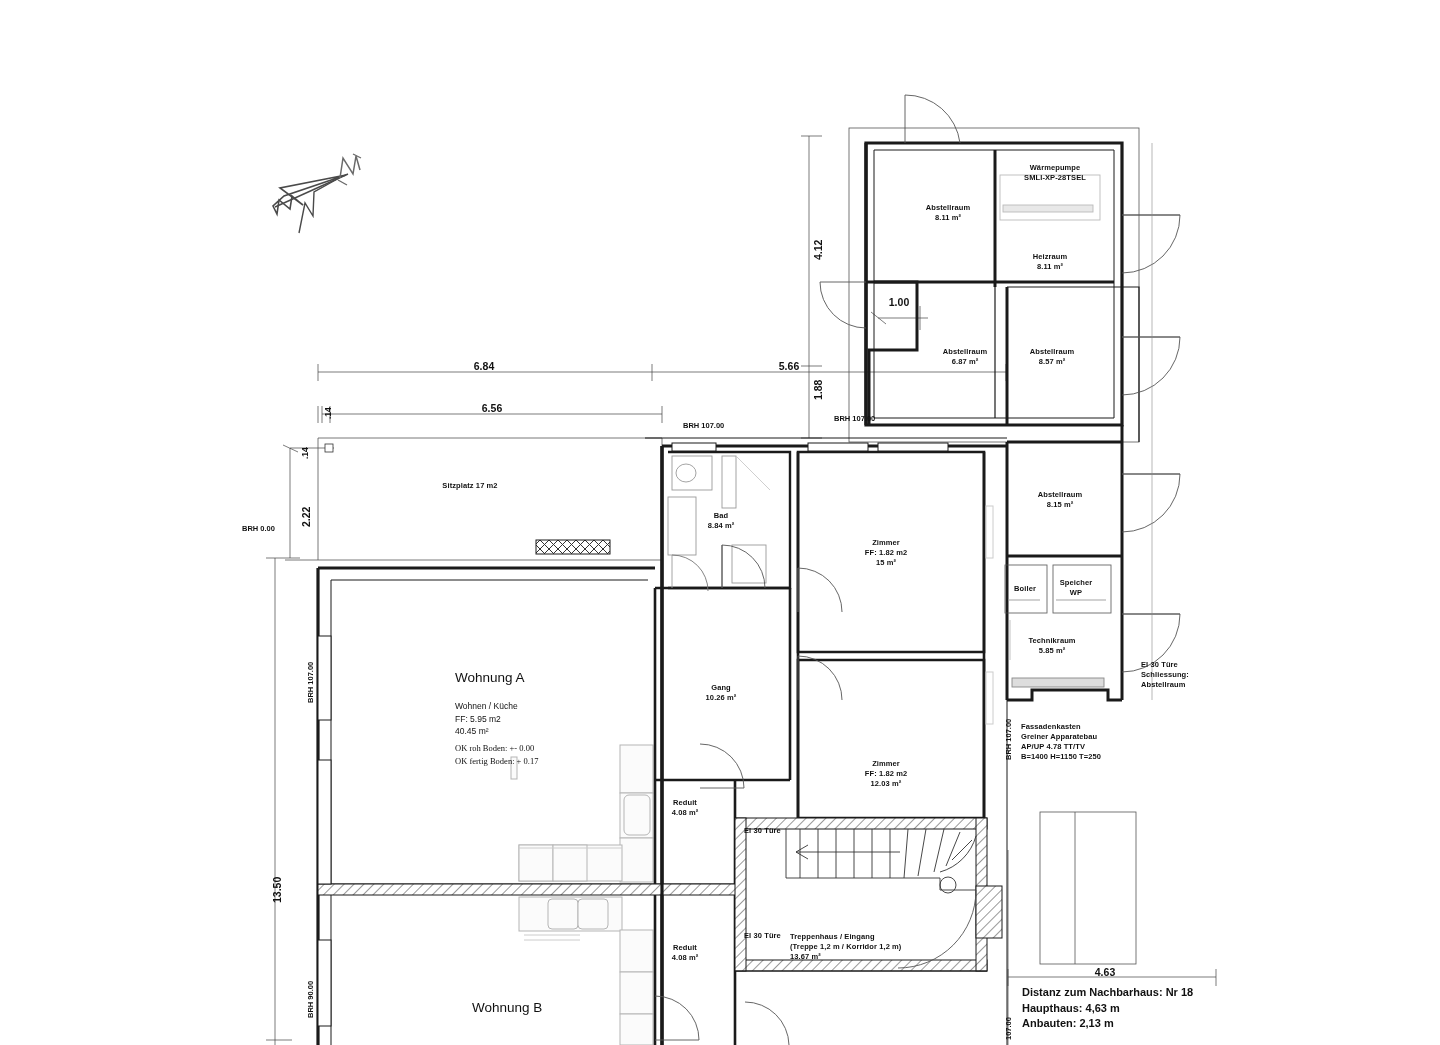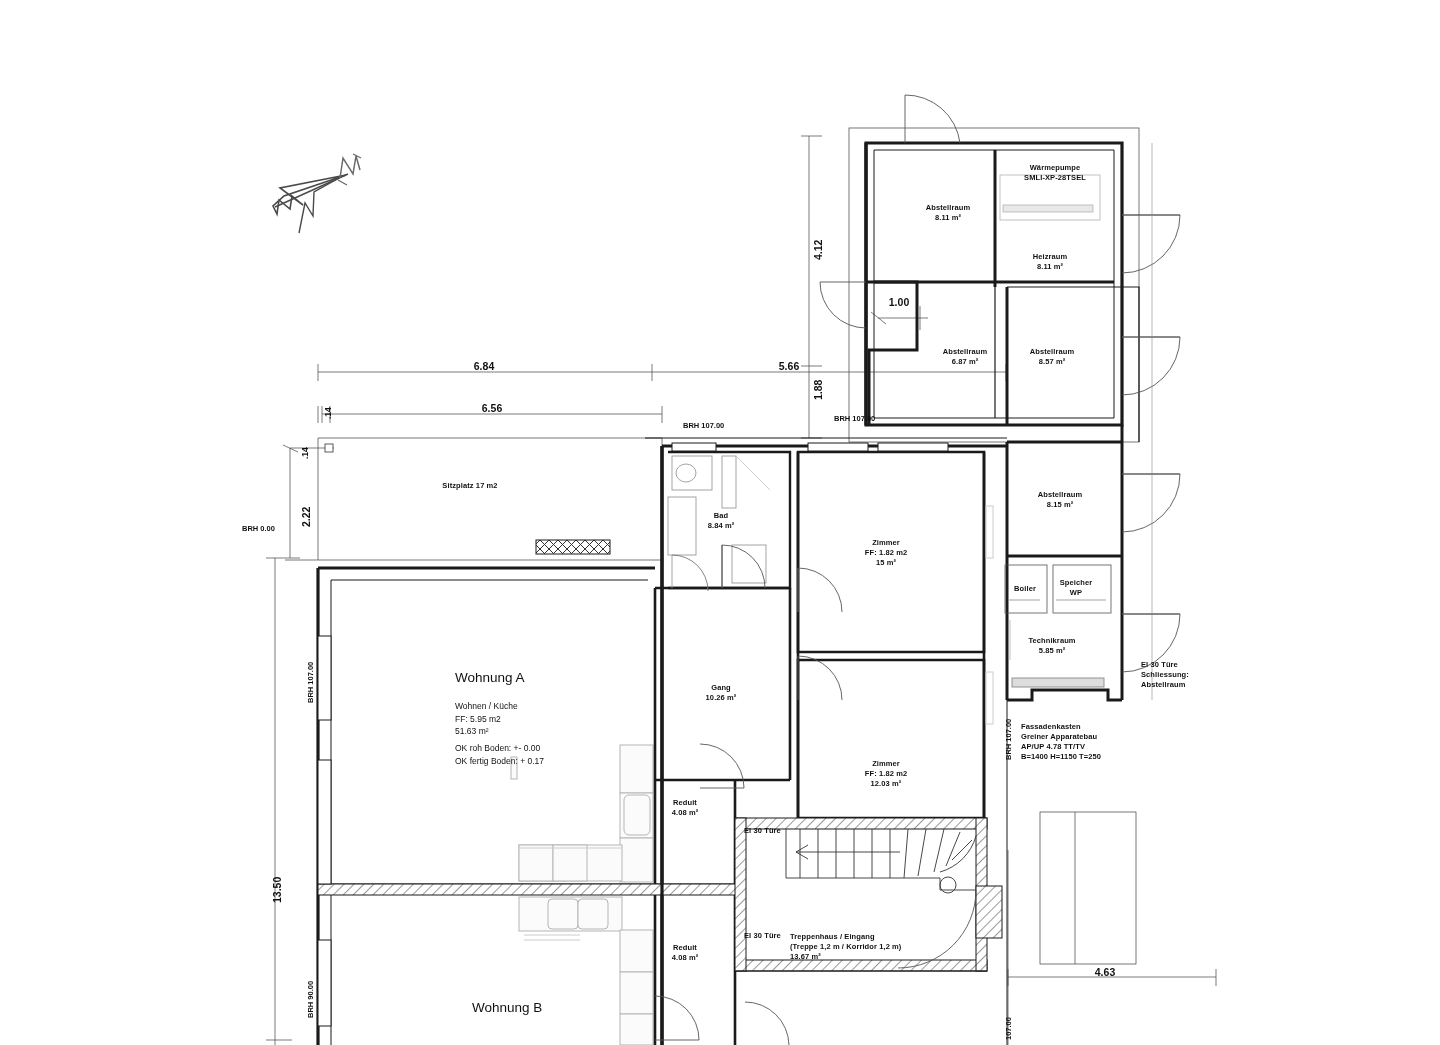--- a/index.html
+++ b/index.html
@@ -323,42 +323,45 @@
 <span>FF: 1.82 m2</span>
 <span>15 m²</span></div>
 
 <div class="lbl c" style="left:886px;top:719px;margin-top:40px;"><span>Zimmer</span>
 <span>FF: 1.82 m2</span>
 <span>12.03 m²</span></div>
 
 <div class="big" style="left:455px;top:670px;"><span>Wohnung A</span></div>
 <div class="blk" style="left:455px;top:700px;"><span>Wohnen / Küche</span>
 <span>FF: 5.95 m2</span>
-<span>51.63 m²</span></div>
-<div class="blk" style="left:455px;top:742px;"><span>OK roh Boden: +- 0.00</span>
+<span>40.45 m²</span></div>
+<div class="blk" style="left:455px;top:742px;font-family:Liberation Serif, serif;"><span>OK roh Boden: +- 0.00</span>
 <span>OK fertig Boden: + 0.17</span></div>
 
 <div class="big" style="left:472px;top:1000px;"><span>Wohnung B</span></div>
 
 <div class="lbl" style="left:790px;top:885px;margin-top:47px;"><span>Treppenhaus / Eingang</span>
 <span>(Treppe 1,2 m / Korridor 1,2 m)</span>
 <span>13.67 m²</span></div>
 
 <div class="lbl" style="left:744px;top:826px;"><span>EI 30 Türe</span></div>
 <div class="lbl" style="left:744px;top:931px;"><span>EI 30 Türe</span></div>
 
 <div class="lbl" style="left:1141px;top:660px;"><span>EI 30 Türe</span>
 <span>Schliessung:</span>
 <span>Abstellraum</span></div>
 
 <div class="lbl" style="left:1021px;top:722px;"><span>Fassadenkasten</span>
 <span>Greiner Apparatebau</span>
 <span>AP/UP 4.78 TT/TV</span>
 <span>B=1400 H=1150 T=250</span></div>
 
+<div class="note2" style="left:1022px;top:985px;"><span>Distanz zum Nachbarhaus: Nr 18</span>
+<span>Haupthaus: 4,63 m</span>
+<span>Anbauten: 2,13 m</span></div>
 
 <div class="lbl c" style="left:470px;top:481px;"><span>Sitzplatz 17 m2</span></div>
 
 <div class="dim" style="left:484px;top:360px;"><span>6.84</span></div>
 <div class="dim" style="left:789px;top:360px;"><span>5.66</span></div>
 <div class="dim" style="left:492px;top:402px;"><span>6.56</span></div>
 <div class="dim" style="left:899px;top:296px;"><span>1.00</span></div>
 <div class="dim" style="left:1105px;top:966px;"><span>4.63</span></div>
 
 <div class="dimv" style="left:812px;top:260px;"><span>4.12</span></div>

